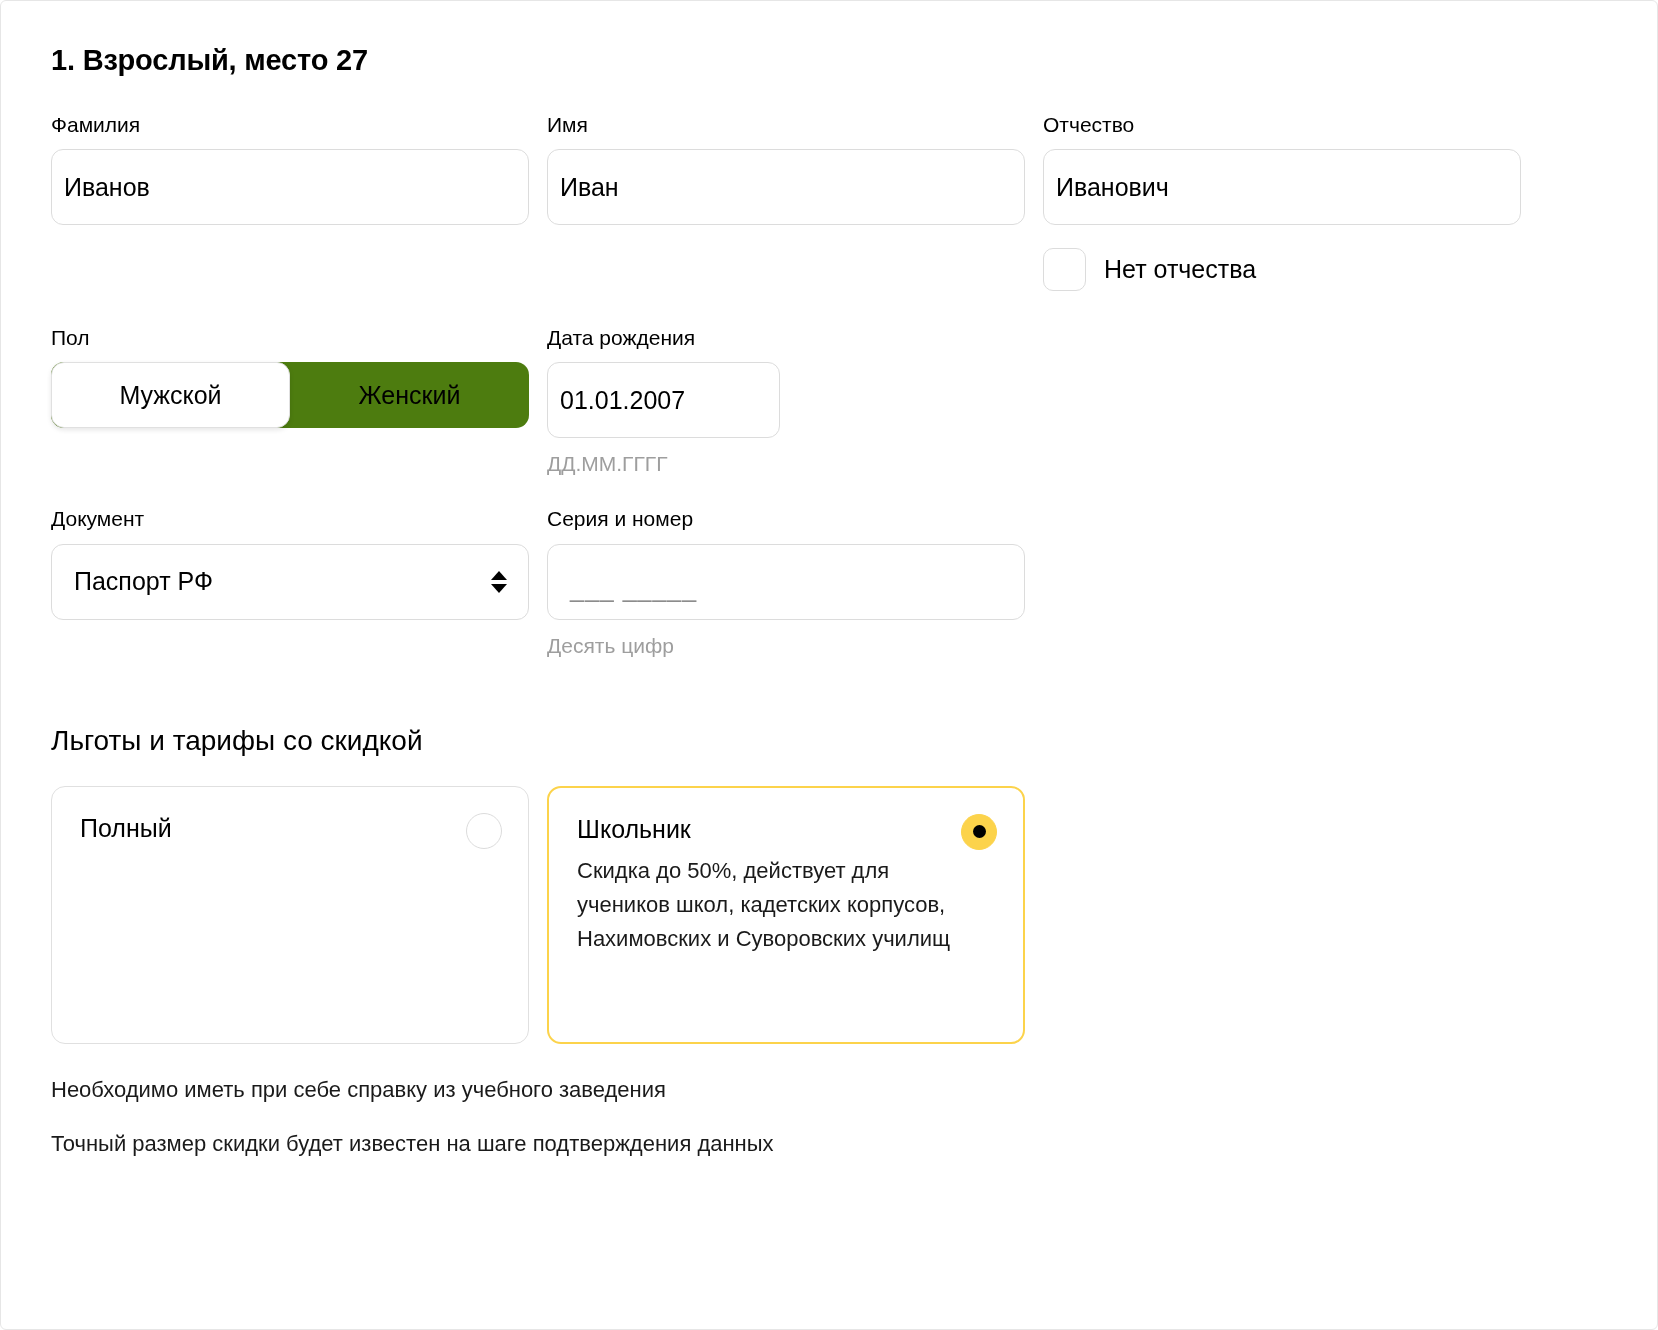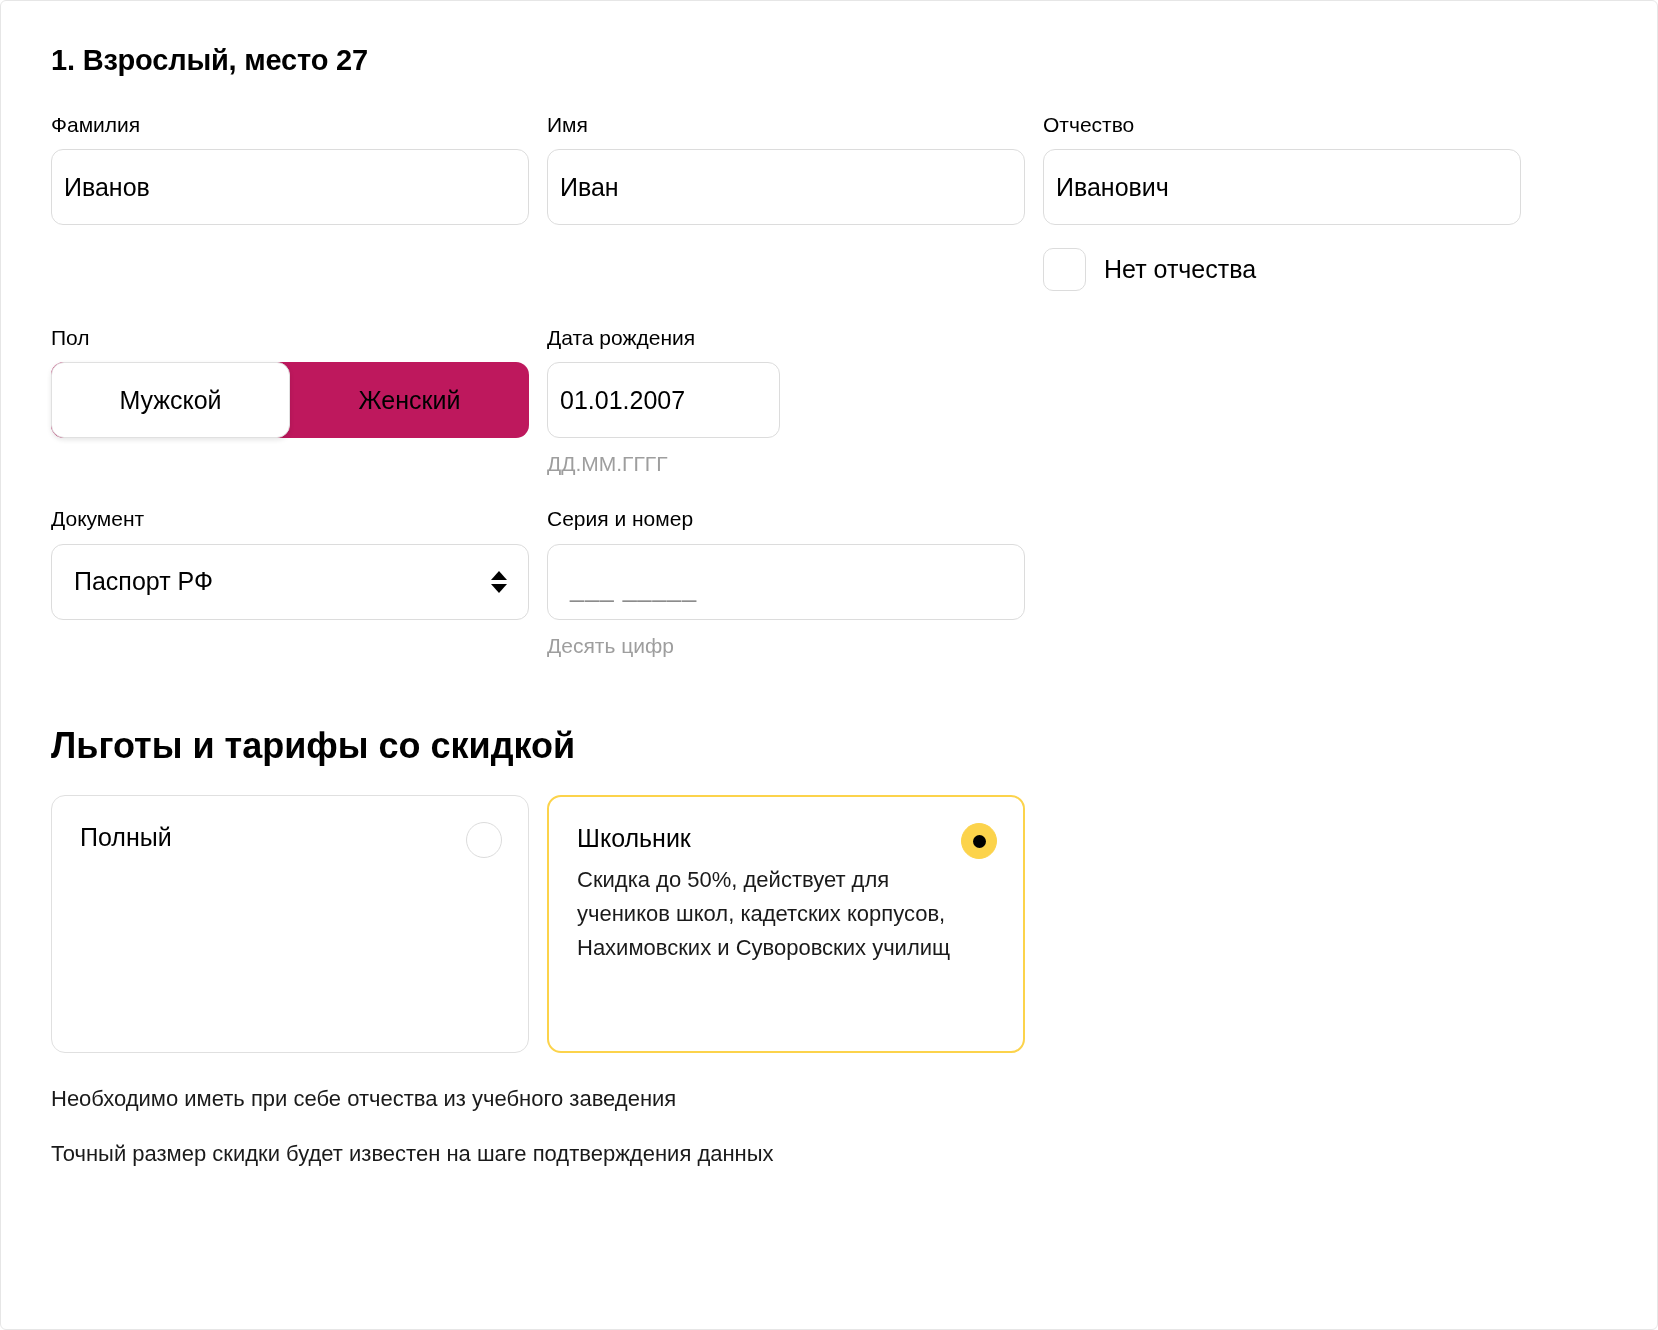--- a/index.html
+++ b/index.html
@@ -90,24 +90,24 @@
     flex: 0 0 auto;
   }
   .checkbox-label {
     font-size: 25px;
     color: #000;
   }
 
   
   .segmented {
     display: inline-flex;
-    background: #be185d;
+    background: #4d7c0f;
     border-radius: 13px;
     width: 478px;
-    height: 76px;
+    height: 66px;
     box-sizing: border-box;
     position: relative;
   }
   .seg {
     flex: 1 1 50%;
     display: flex;
     align-items: center;
     justify-content: center;
     font-size: 25px;
     color: #000;
@@ -180,24 +180,24 @@
   .mask-text {
     font-size: 25px;
     color: #8c8c8c;
     letter-spacing: 1px;
     position: relative;
     top: 7px;
   }
 
   
   .section-title {
-    font-size: 36px;
+    font-size: 28px;
     margin: 66px 0 0 0;
     line-height: 1.2;
-    font-weight: bold;
+    font-weight: normal;
   }
   .cards {
     display: flex;
     gap: 18px;
     margin-top: 28px;
   }
   .card {
     box-sizing: border-box;
     width: 478px;
     min-height: 258px;
@@ -331,17 +331,17 @@
         <span class="radio"></span>
       </div>
 
       <div class="card selected">
         <div class="card-title">Школьник</div>
         <div class="card-desc">Скидка до 50%, действует для учеников школ, кадетских корпусов, Нахимовских и Суворовских училищ</div>
         <span class="radio on"></span>
       </div>
     </div>
 
-    <div class="note">Необходимо иметь при себе отчества из учебного заведения</div>
+    <div class="note">Необходимо иметь при себе справку из учебного заведения</div>
     <div class="note">Точный размер скидки будет известен на шаге подтверждения данных</div>
 
   </div>
 </div>
 
 </body></html>

